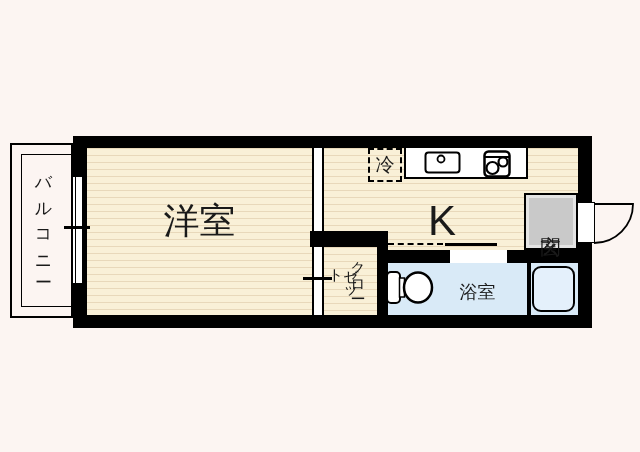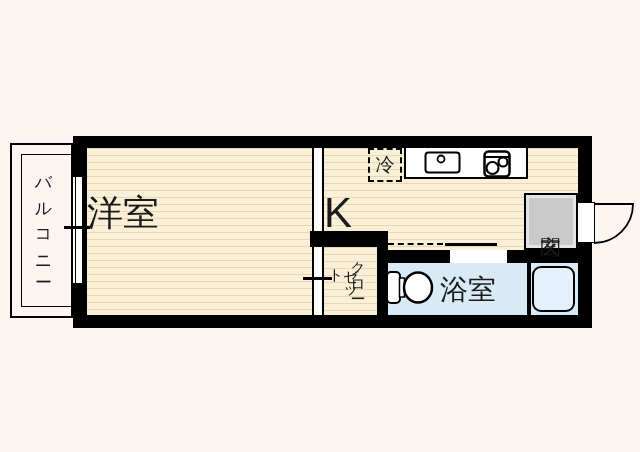--- a/index.html
+++ b/index.html
@@ -62,25 +62,25 @@
   
   #genkan{left:524px;top:193px;width:54px;height:57px;background:#c9c9c9;border:2px solid #000;
           box-shadow:inset 0 0 0 3px #e4e4e4;display:flex;align-items:center;justify-content:center;}
   #genkan-label{writing-mode:vertical-rl;font-size:20px;letter-spacing:2px;line-height:1;}
 
   
   #bathtub{left:532px;top:266px;width:43px;height:46px;background:#e4f0fb;border:2.5px solid #000;border-radius:9px;}
   #toilet-icon{left:385px;top:269px;width:50px;height:38px;}
 
   
-  .lbl{text-align:left;line-height:1.1;}
+  .lbl{text-align:center;line-height:1.1;margin-top:8px;}
   #label-room{left:87px;top:193px;width:225px;font-size:36px;}
   #label-room-size{left:87px;top:233px;width:225px;font-size:32px;}
   #label-k{left:324px;top:190px;width:236px;font-size:42px;}
-  #label-bath{left:440px;top:275px;width:75px;font-size:28px;}
+  #label-bath{left:440px;top:275px;width:75px;font-size:18px;}
   #label-closet-right{left:351px;top:250px;height:64px;font-size:15px;letter-spacing:3px;line-height:1;}
   #label-closet-left{left:329px;top:258px;height:58px;font-size:15px;letter-spacing:3px;line-height:1;}
 </style>
 </head>
 <body>
 
 <div id="canvas">
 
   <div class="abs" id="balcony-outer"></div>
   <div class="abs" id="balcony-inner"></div>

